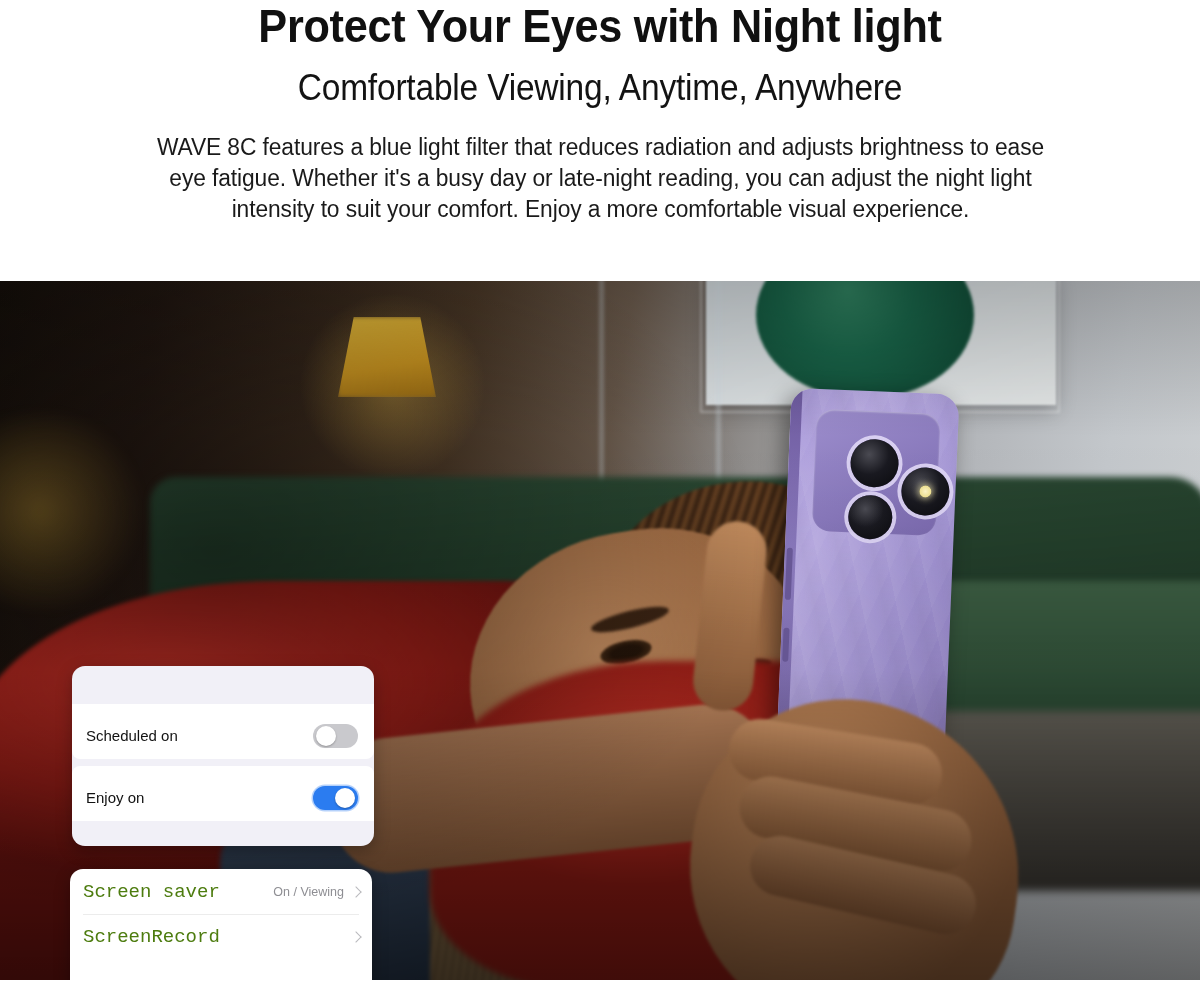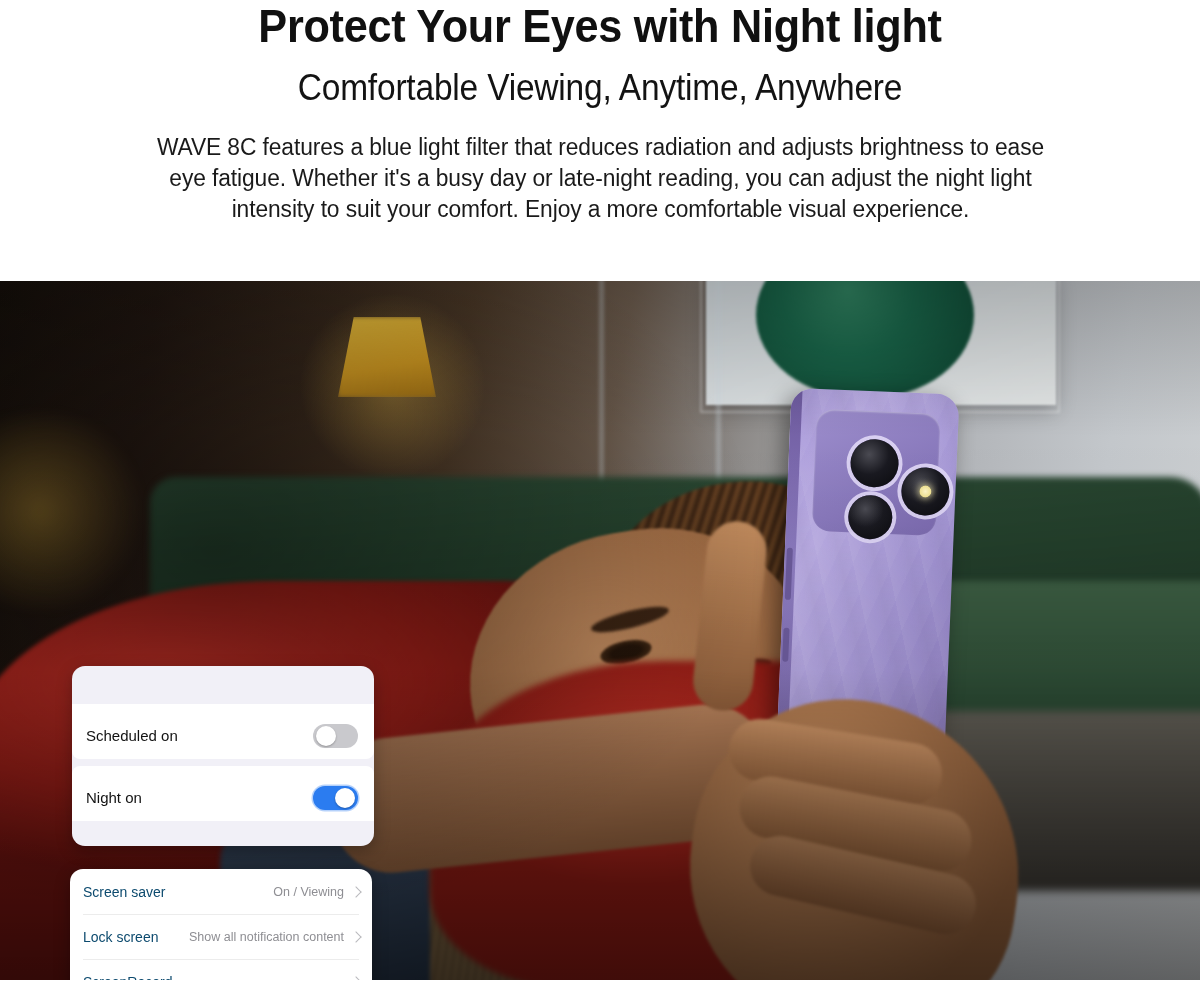--- a/index.html
+++ b/index.html
@@ -248,21 +248,21 @@
     box-shadow: 0 5px 16px rgba(0,0,0,.30);
     overflow:hidden;
   }
   .c2-row {
     height:45px; display:flex; align-items:center;
     padding: 0 12px 0 13px; position:relative;
   }
   .c2-row + .c2-row::before {
     content:""; position:absolute; left:13px; right:13px; top:0; height:1px; background:#ececec;
   }
-  .c2-label { font-size:14px; color:#0c4a6e; flex:0 0 auto; }
+  .c2-label { font-size:19px; color:#4d7c0f; flex:0 0 auto;font-family:Liberation Mono, monospace; }
   .c2-value { margin-left:auto; font-size:12.5px; color:#8e8e93; padding-right:8px; white-space:nowrap; }
   .chevron { width:8px; height:8px; border-right:1.6px solid #b9b9bd; border-top:1.6px solid #b9b9bd;
     transform: rotate(45deg); flex:0 0 auto; }
 
   .fade-bottom {
     position:absolute; left:0; bottom:0; width:1200px; height:8px; background:#ffffff; z-index:70;
   }
 </style>
 </head>
 <body>
@@ -331,40 +331,35 @@
     </div>
 
     <div class="card card1">
       <div class="c1-row r1">
         <span class="c1-label">Scheduled on</span>
         <span class="toggle off">
           <span class="knob"></span>
         </span>
       </div>
       <div class="c1-row r2">
-        <span class="c1-label">Night on</span>
+        <span class="c1-label">Enjoy on</span>
         <span class="toggle on">
           <span class="knob"></span>
         </span>
       </div>
     </div>
 
     <div class="card card2">
 
       <div class="c2-row">
         <span class="c2-label">Screen saver</span>
         <span class="c2-value">On / Viewing</span>
         <span class="chevron"></span>
       </div>
 
-      <div class="c2-row">
-        <span class="c2-label">Lock screen</span>
-        <span class="c2-value">Show all notification content</span>
-        <span class="chevron"></span>
-      </div>
 
       <div class="c2-row">
         <span class="c2-label">ScreenRecord</span>
         <span class="c2-value"></span>
         <span class="chevron"></span>
       </div>
 
     </div>
 
     <div class="fade-bottom"></div>

